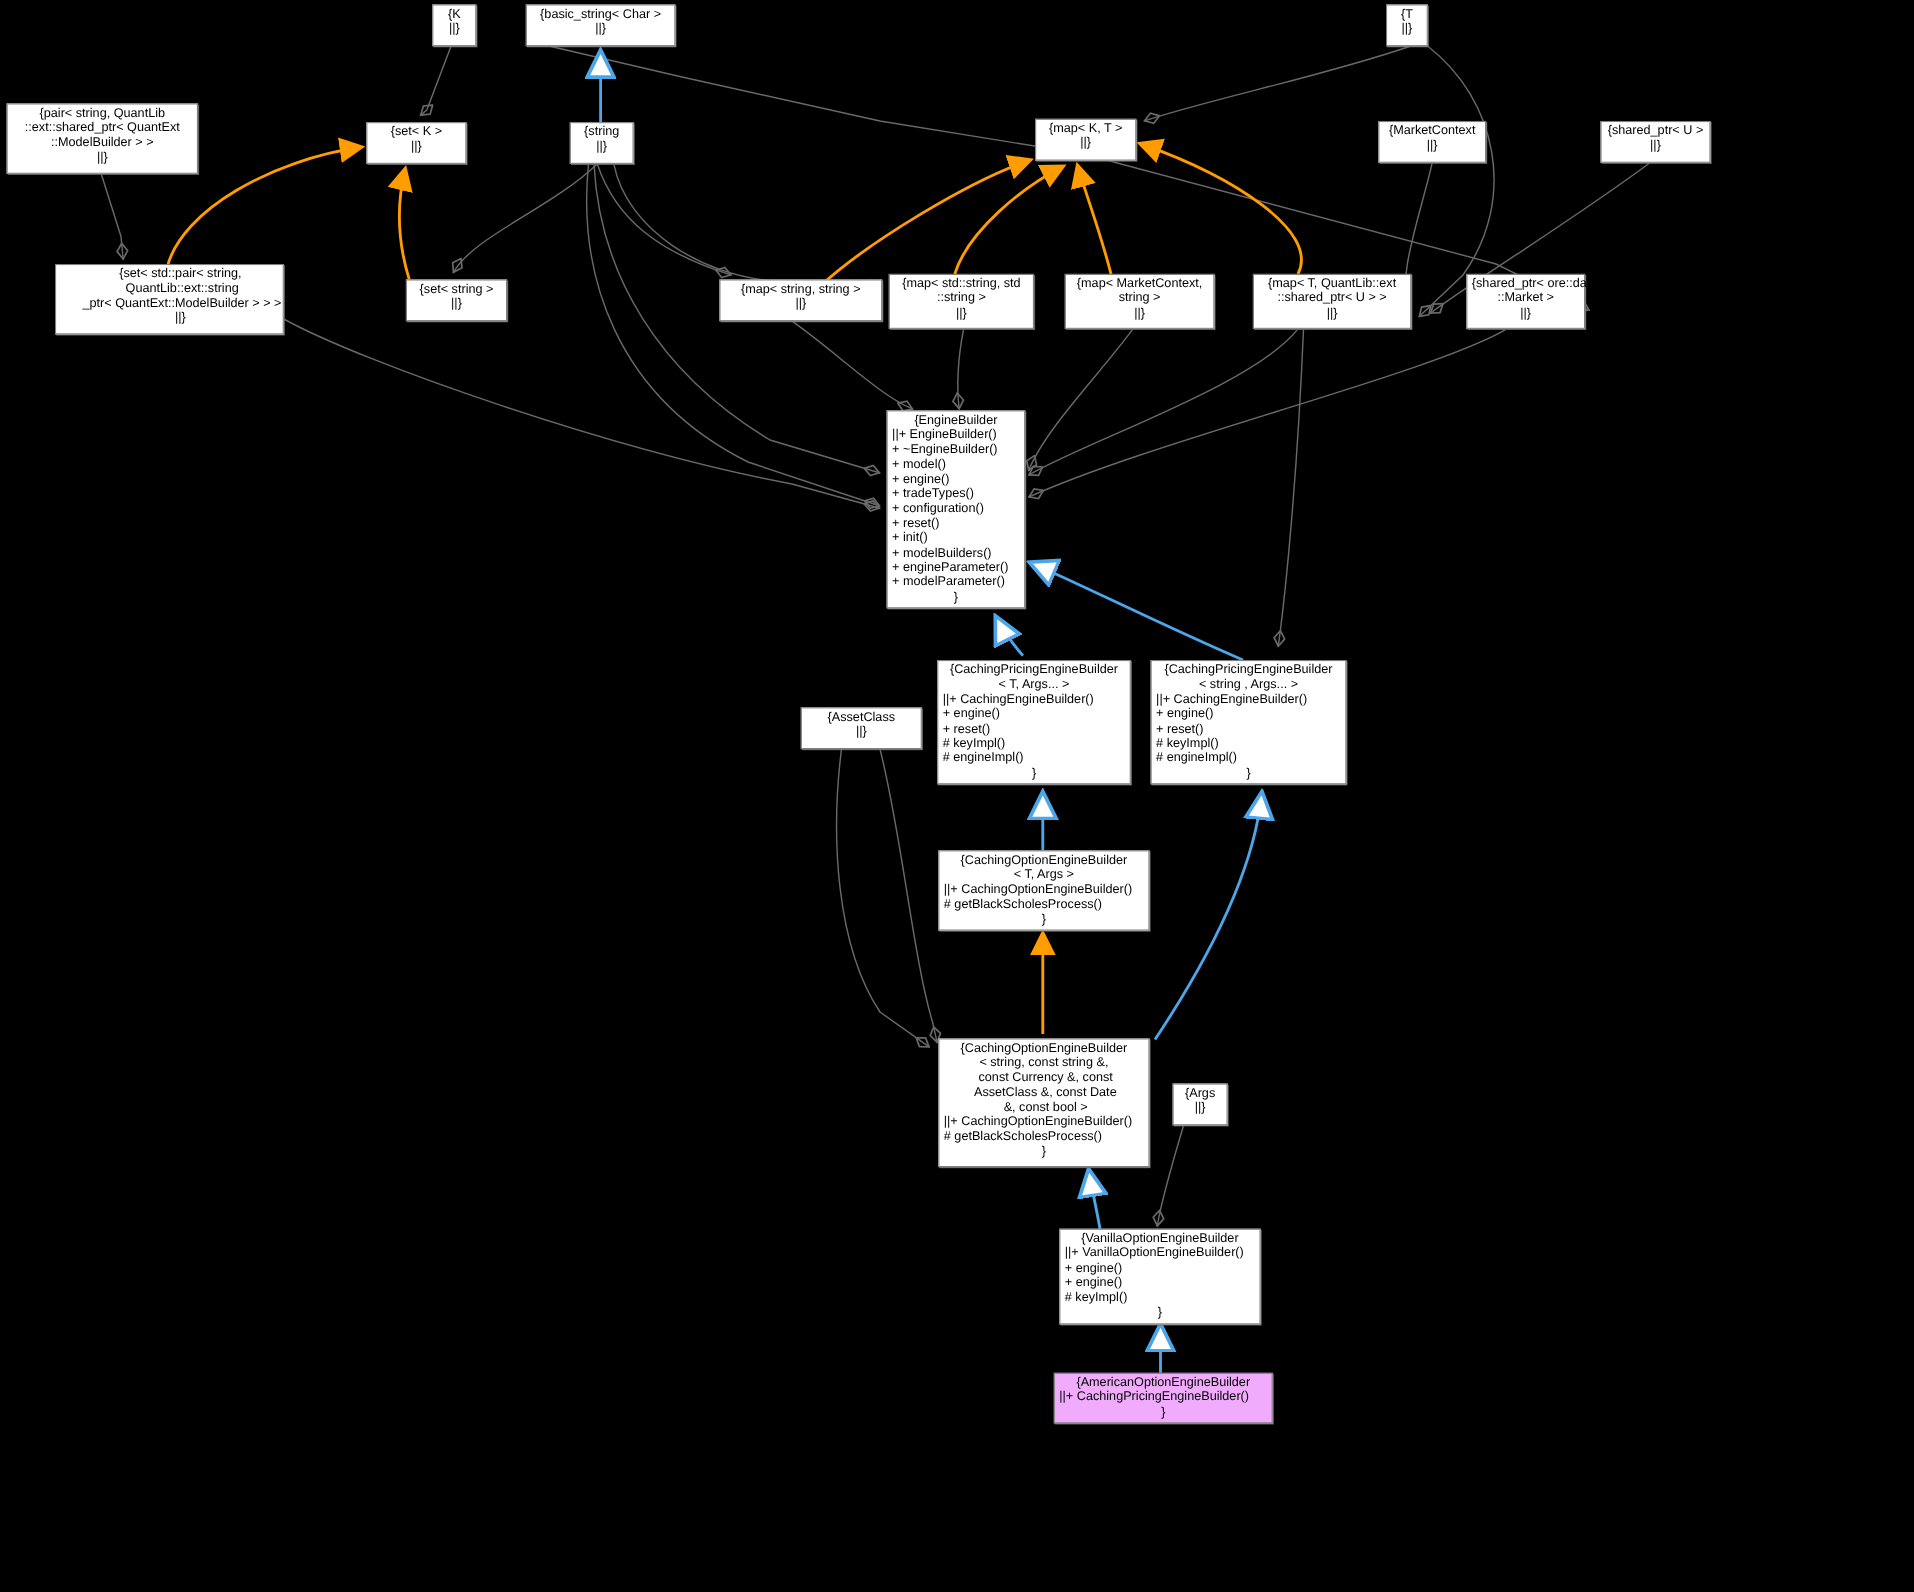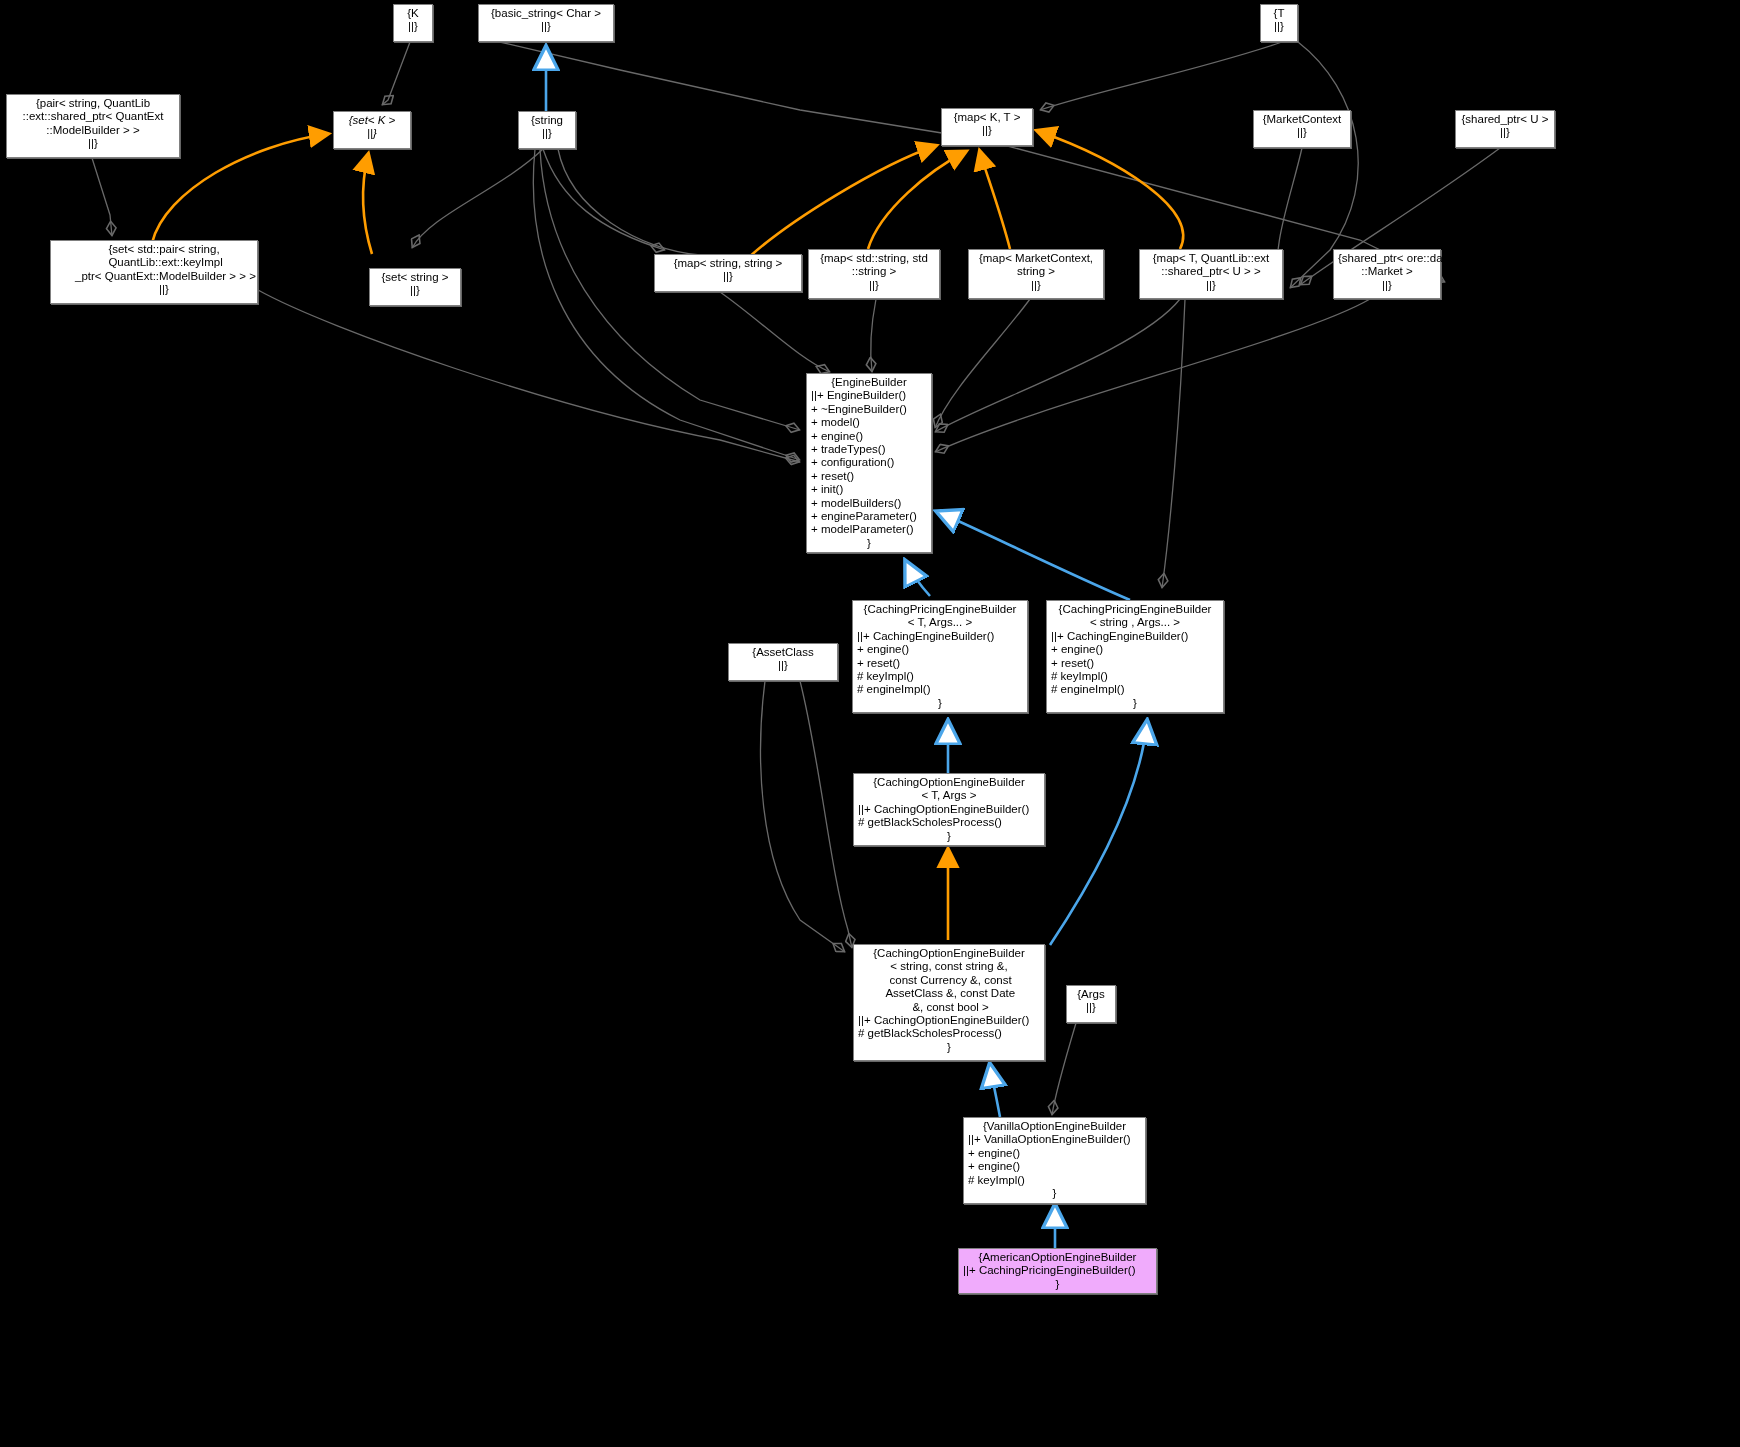--- a/index.html
+++ b/index.html
@@ -76,27 +76,27 @@
       <path d="M1050,945 C1100,870 1140,790 1147,722"></path>
       <path d="M1000,1117 C996,1095 992,1078 990,1065"></path>
       <path d="M1055,1248 C1055,1230 1055,1218 1055,1206"></path>
     </g>
   </svg>
 
 <div class="node" style="left: 393px; top: 4px; width: 40px; min-height: 38px;"><span class="ttl">{K</span><span class="ttl">||}</span></div>
     <div class="node" style="left: 478px; top: 4px; width: 136px; min-height: 38px;"><span class="ttl">{basic_string&lt; Char &gt;</span><span class="ttl">||}</span></div>
     <div class="node" style="left: 1260px; top: 4px; width: 38px; min-height: 38px;"><span class="ttl">{T</span><span class="ttl">||}</span></div>
     <div class="node" style="left: 6px; top: 94px; width: 174px; min-height: 64px;"><span class="ttl">{pair&lt; string, QuantLib</span><span class="ttl">::ext::shared_ptr&lt; QuantExt</span><span class="ttl">::ModelBuilder &gt; &gt;</span><span class="ttl">||}</span></div>
-    <div class="node" style="left: 333px; top: 111px; width: 78px; min-height: 38px; font-style: italic;"><span class="ttl">{set&lt; K &gt;</span><span class="ttl">||}</span></div>
+    <div class="node" style="left: 333px; top: 111px; width: 91px; min-height: 38px;"><span class="ttl">{set&lt; K &gt;</span><span class="ttl">||}</span></div>
     <div class="node" style="left: 518px; top: 111px; width: 58px; min-height: 38px;"><span class="ttl">{string</span><span class="ttl">||}</span></div>
     <div class="node" style="left: 941px; top: 108px; width: 92px; min-height: 38px;"><span class="ttl">{map&lt; K, T &gt;</span><span class="ttl">||}</span></div>
     <div class="node" style="left: 1253px; top: 110px; width: 98px; min-height: 38px;"><span class="ttl">{MarketContext</span><span class="ttl">||}</span></div>
     <div class="node" style="left: 1455px; top: 110px; width: 100px; min-height: 38px;"><span class="ttl">{shared_ptr&lt; U &gt;</span><span class="ttl">||}</span></div>
-    <div class="node" style="left: 50px; top: 240px; width: 208px; min-height: 64px; padding-left: 24px;"><span class="ttl">{set&lt; std::pair&lt; string,</span><span class="ttl"> QuantLib::ext::keyImpl</span><span class="ttl">_ptr&lt; QuantExt::ModelBuilder &gt; &gt; &gt;</span><span class="ttl">||}</span></div>
-    <div class="node" style="left: 369px; top: 268px; width: 92px; min-height: 38px;"><span class="ttl">{set&lt; string &gt;</span><span class="ttl">||}</span></div>
+    <div class="node" style="left: 50px; top: 240px; width: 208px; min-height: 64px; padding-left: 24px;"><span class="ttl">{set&lt; std::pair&lt; string,</span><span class="ttl"> QuantLib::ext::string</span><span class="ttl">_ptr&lt; QuantExt::ModelBuilder &gt; &gt; &gt;</span><span class="ttl">||}</span></div>
+    <div class="node" style="left: 369px; top: 254px; width: 92px; min-height: 38px;"><span class="ttl">{set&lt; string &gt;</span><span class="ttl">||}</span></div>
     <div class="node" style="left: 654px; top: 254px; width: 148px; min-height: 38px;"><span class="ttl">{map&lt; string, string &gt;</span><span class="ttl">||}</span></div>
     <div class="node" style="left: 808px; top: 249px; width: 132px; min-height: 50px;"><span class="ttl">{map&lt; std::string, std</span><span class="ttl">::string &gt;</span><span class="ttl">||}</span></div>
     <div class="node" style="left: 968px; top: 249px; width: 136px; min-height: 50px;"><span class="ttl">{map&lt; MarketContext,</span><span class="ttl">string &gt;</span><span class="ttl">||}</span></div>
     <div class="node" style="left: 1139px; top: 249px; width: 144px; min-height: 50px;"><span class="ttl">{map&lt; T, QuantLib::ext</span><span class="ttl">::shared_ptr&lt; U &gt; &gt;</span><span class="ttl">||}</span></div>
     <div class="node" style="left: 1302px; top: 249px; width: 108px; min-height: 50px; margin-left: 31px;"><span class="ttl">{shared_ptr&lt; ore::data</span><span class="ttl">::Market &gt;</span><span class="ttl">||}</span></div>
     <div class="node" style="left: 806px; top: 373px; width: 126px; min-height: 180px;"><span class="ttl">{EngineBuilder</span><span class="mem">||+ EngineBuilder()</span><span class="mem">+ ~EngineBuilder()</span><span class="mem">+ model()</span><span class="mem">+ engine()</span><span class="mem">+ tradeTypes()</span><span class="mem">+ configuration()</span><span class="mem">+ reset()</span><span class="mem">+ init()</span><span class="mem">+ modelBuilders()</span><span class="mem">+ engineParameter()</span><span class="mem">+ modelParameter()</span><span class="brace">}</span></div>
     <div class="node" style="left: 728px; top: 643px; width: 110px; min-height: 38px;"><span class="ttl">{AssetClass</span><span class="ttl">||}</span></div>
     <div class="node" style="left: 852px; top: 600px; width: 176px; min-height: 113px;"><span class="ttl">{CachingPricingEngineBuilder</span><span class="ttl">&lt; T, Args... &gt;</span><span class="mem">||+ CachingEngineBuilder()</span><span class="mem">+ engine()</span><span class="mem">+ reset()</span><span class="mem"># keyImpl()</span><span class="mem"># engineImpl()</span><span class="brace">}</span></div>
     <div class="node" style="left: 1046px; top: 600px; width: 178px; min-height: 113px;"><span class="ttl">{CachingPricingEngineBuilder</span><span class="ttl">&lt; string , Args... &gt;</span><span class="mem">||+ CachingEngineBuilder()</span><span class="mem">+ engine()</span><span class="mem">+ reset()</span><span class="mem"># keyImpl()</span><span class="mem"># engineImpl()</span><span class="brace">}</span></div>
     <div class="node" style="left: 853px; top: 773px; width: 192px; min-height: 73px;"><span class="ttl">{CachingOptionEngineBuilder</span><span class="ttl">&lt; T, Args &gt;</span><span class="mem">||+ CachingOptionEngineBuilder()</span><span class="mem"># getBlackScholesProcess()</span><span class="brace">}</span></div>

